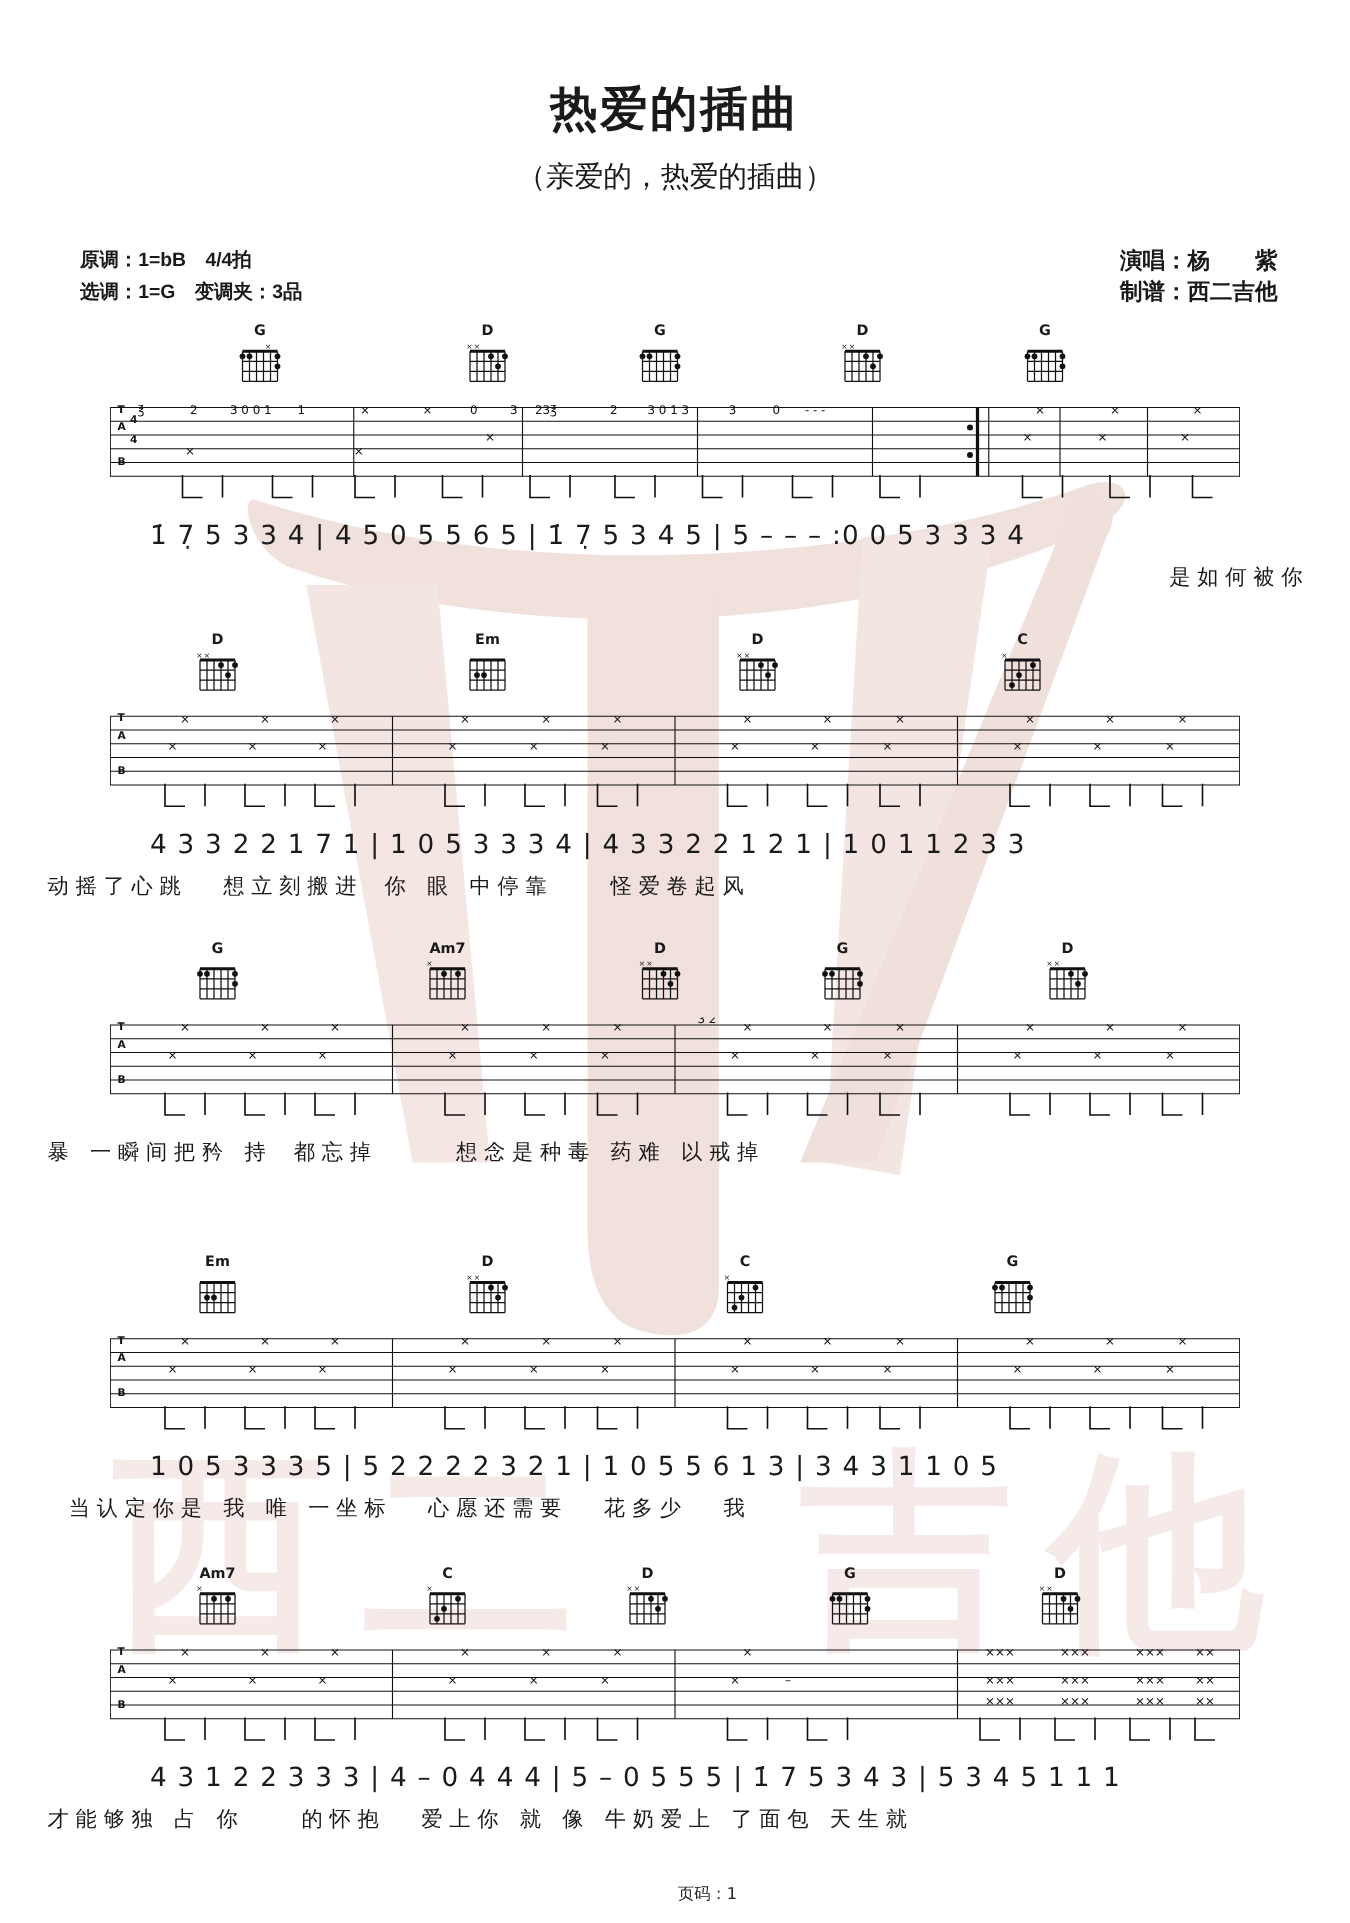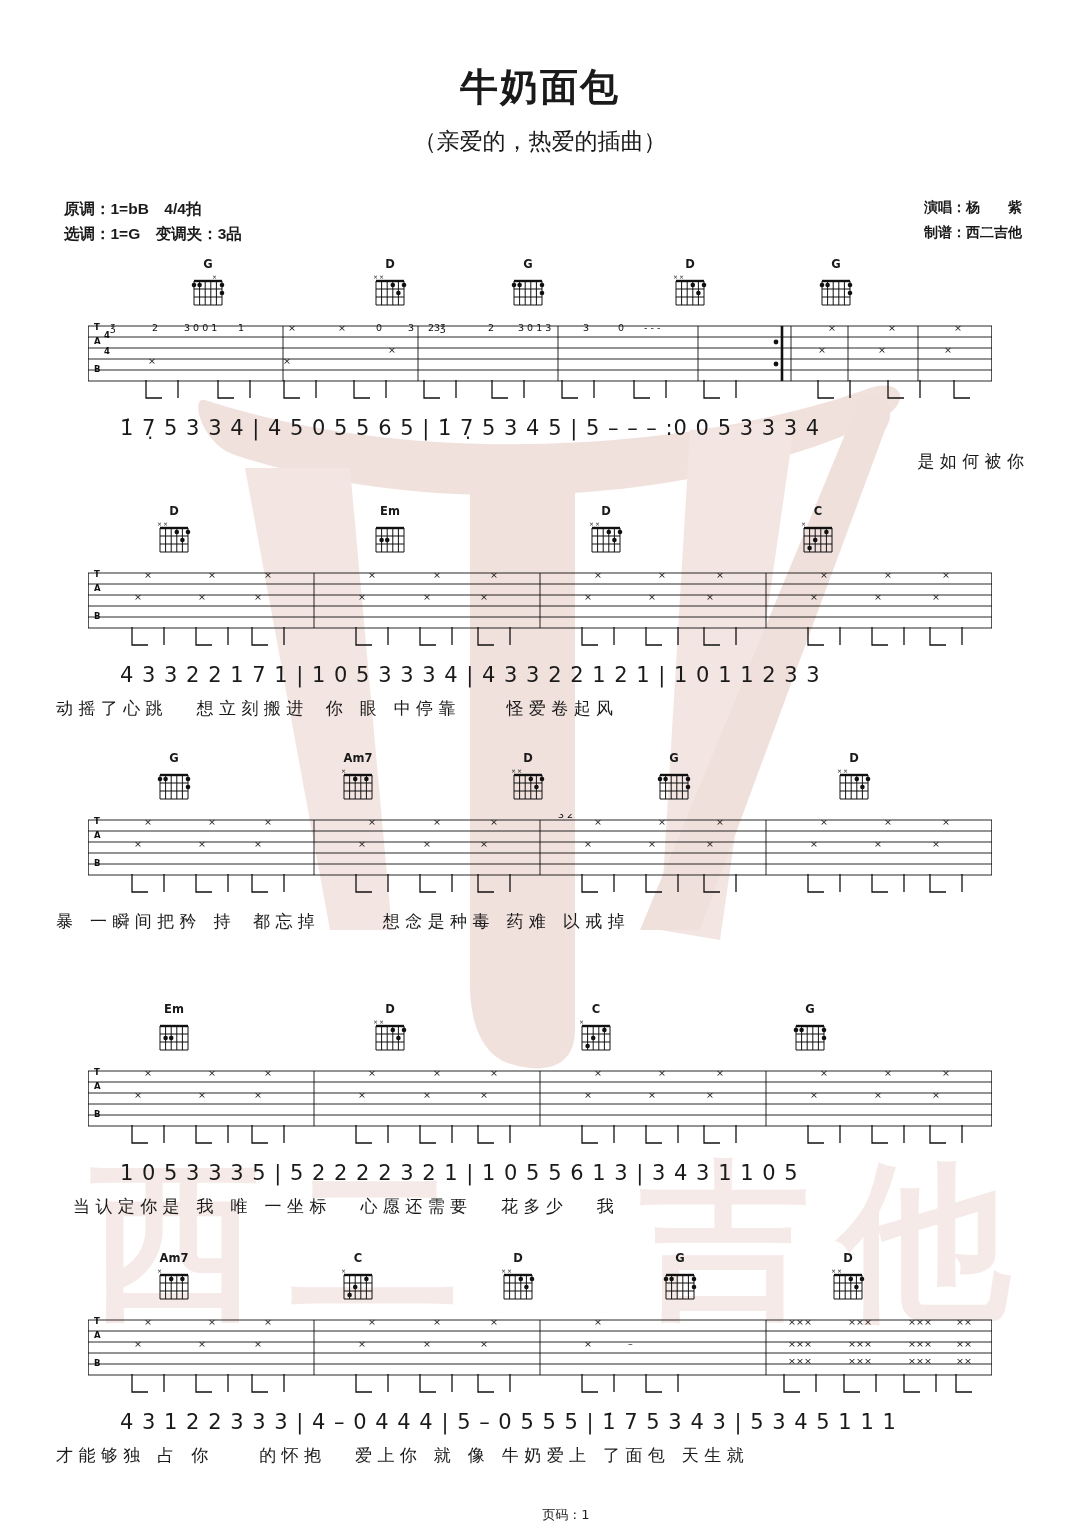--- a/index.html
+++ b/index.html
@@ -60,25 +60,25 @@
     font-size: 15.5px;
     line-height: 25px;
     font-weight: bold;
     font-family: Liberation Sans, sans-serif;
     z-index: 3;
   }
   .meta-right {
     position: absolute;
     right: 58px;
     top: 196px;
-    font-size: 14px;
+    font-size: 18px;
     line-height: 25px;
     font-weight: bold;
     text-align: left;
-    font-family: Liberation Mono, monospace;
+    font-family: Liberation Serif, serif;
     z-index: 3;
   }
 
   
   .system {
     position: absolute;
     left: 0;
     width: 1080px;
     z-index: 2;
   }
@@ -132,21 +132,21 @@
     position: relative;
     margin: 0 120px;
     height: 34px;
     font-family: "DejaVu Sans", sans-serif;
     font-size: 21px;
     letter-spacing: 1px;
     white-space: nowrap;
   }
   .lyrics {
     position: relative;
-    margin: 0 56px;
+    margin: 0 38px;
     height: 30px;
     font-family: "DejaVu Sans", sans-serif;
     font-size: 17px;
     white-space: nowrap;
   }
 
   .footer {
     position: absolute;
     bottom: 14px;
     width: 1080px;
@@ -172,21 +172,21 @@
       <path d="M860 398 C 880 390, 900 405, 885 430 L 700 930 L 640 930 Z" fill="#dfbcb3"></path>
     </g>
     <g opacity="0.35" fill="#e3c6bf" font-family="DejaVu Sans" font-weight="bold" font-size="170">
       <text x="90" y="1300">西</text>
       <text x="290" y="1300">二</text>
       <text x="640" y="1300">吉</text>
       <text x="840" y="1300">他</text>
     </g>
   </svg>
 
-  <div class="title">牛奶面包</div>
+  <div class="title">热爱的插曲</div>
   <div class="subtitle">（亲爱的，热爱的插曲）</div>
 
   <div class="meta-left">
     <div>原调：1=bB　4/4拍</div>
     <div>选调：1=G　变调夹：3品</div>
   </div>
 
   <div class="meta-right">
     <div>演唱：杨　　紫</div>
     <div>制谱：西二吉他</div>

